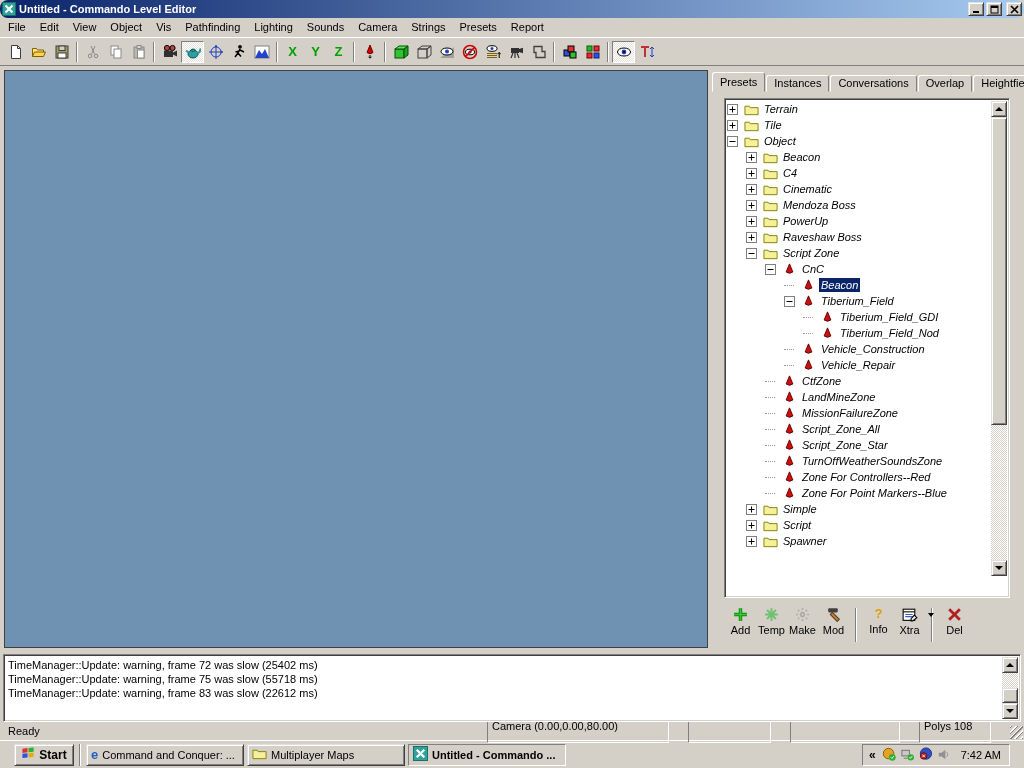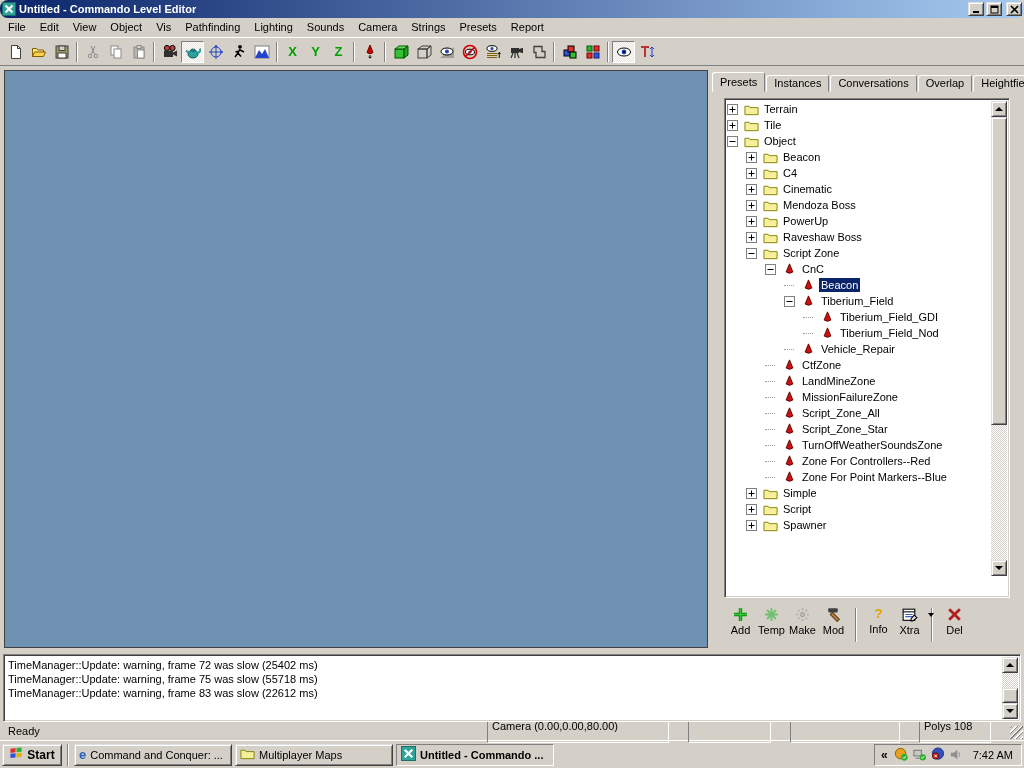--- a/index.html
+++ b/index.html
@@ -49,21 +49,21 @@
 
   
   #tabs { display:flex; align-items:flex-end; height:20px; padding-left:1px; }
   .tab { height:17px; padding:1px 7px 0; background:#D4D0C8; border:1px solid;
     border-color:#FFFFFF #808080 #D4D0C8 #FFFFFF; border-radius:3px 3px 0 0; margin-right:1px;
     white-space:nowrap; }
   .tab.active { height:20px; padding-top:3px; position:relative; z-index:2; }
 
   
   #treebox { margin:6px 0 8px 13px; width:286px; height:500px; background:#fff;
-    position:relative; overflow:hidden; }
+    position:relative; overflow:hidden;font-style:italic; }
   #treerows { position:absolute; left:2px; top:2px; right:18px; bottom:2px; overflow:hidden; }
   .trow { height:16px; display:flex; align-items:center; white-space:nowrap; }
   .t-ind { flex:none; }
   .t-box { width:17px; height:16px; flex:none; display:flex; align-items:center; }
   .t-box svg { display:block; }
   .t-stub { width:10px; height:1px; border-top:1px dotted #9A9A9A; }
   .t-ico { width:18px; height:16px; flex:none; display:flex; align-items:center; }
   .t-ico svg { width:15px; height:15px; display:block; }
   .t-lbl { padding:1px 2px; }
   .t-lbl.selected { background:#0A246A; color:#fff; }
@@ -97,21 +97,21 @@
 
   
   #statusbar { height:18px; display:flex; align-items:center; padding:1px 1px 1px 8px; gap:19px; }
   #status-msg { flex:1; }
   .spanel { height:24px; padding:0 4px; line-height:13px; white-space:nowrap; overflow:hidden; }
   .grip { width:13px; height:13px; align-self:flex-end;
     background: repeating-linear-gradient(135deg,#fff 0 1px,#808080 1px 2px,transparent 2px 4px); }
 
   
   #taskbar { height:28px; border-top:1px solid #FFFFFF; display:flex; align-items:center;
-    padding:0 2px; gap:3px; background:#D4D0C8; }
+    padding:0 14px; gap:3px; background:#D4D0C8; }
   #startbtn { width:60px; height:22px; display:flex; align-items:center; justify-content:center;
     gap:3px; font-weight:bold; font-size:12px; background:#D4D0C8; flex:none; }
   #startbtn svg { width:15px; height:15px; }
   .tb2-sep { width:2px; height:22px; border-left:1px solid #808080; border-right:1px solid #FFFFFF;
     margin:0 2px; flex:none; }
   .task { width:158px; height:22px; display:flex; align-items:center; gap:4px; padding:0 4px;
     background:#D4D0C8; flex:none; overflow:hidden; }
   .task svg { width:15px; height:15px; flex:none; }
   .task .tlabel { white-space:nowrap; overflow:hidden; text-overflow:ellipsis; }
   .task.active { font-weight:bold; }
@@ -614,20 +614,32 @@
             <span class="t-ind" style="width: 76px;"></span>
             <span class="t-box">
               <span class="t-stub"></span>
             </span>
             <span class="t-ico">
               <svg viewBox="0 0 16 16" xmlns="http://www.w3.org/2000/svg">
                 <path d="M8 2l3.6 8.6q-3.6 2.8-7.2 0z" fill="#CC1010" stroke="#600000"></path>
               </svg>
             </span>
             <span class="t-lbl">Tiberium_Field_Nod</span>
+          </div>
+          <div class="trow">
+            <span class="t-ind" style="width: 57px;"></span>
+            <span class="t-box">
+              <span class="t-stub"></span>
+            </span>
+            <span class="t-ico">
+              <svg viewBox="0 0 16 16" xmlns="http://www.w3.org/2000/svg">
+                <path d="M8 2l3.6 8.6q-3.6 2.8-7.2 0z" fill="#CC1010" stroke="#600000"></path>
+              </svg>
+            </span>
+            <span class="t-lbl">Vehicle_Construction</span>
           </div>
           <div class="trow">
             <span class="t-ind" style="width: 57px;"></span>
             <span class="t-box">
               <span class="t-stub"></span>
             </span>
             <span class="t-ico">
               <svg viewBox="0 0 16 16" xmlns="http://www.w3.org/2000/svg">
                 <path d="M8 2l3.6 8.6q-3.6 2.8-7.2 0z" fill="#CC1010" stroke="#600000"></path>
               </svg>

